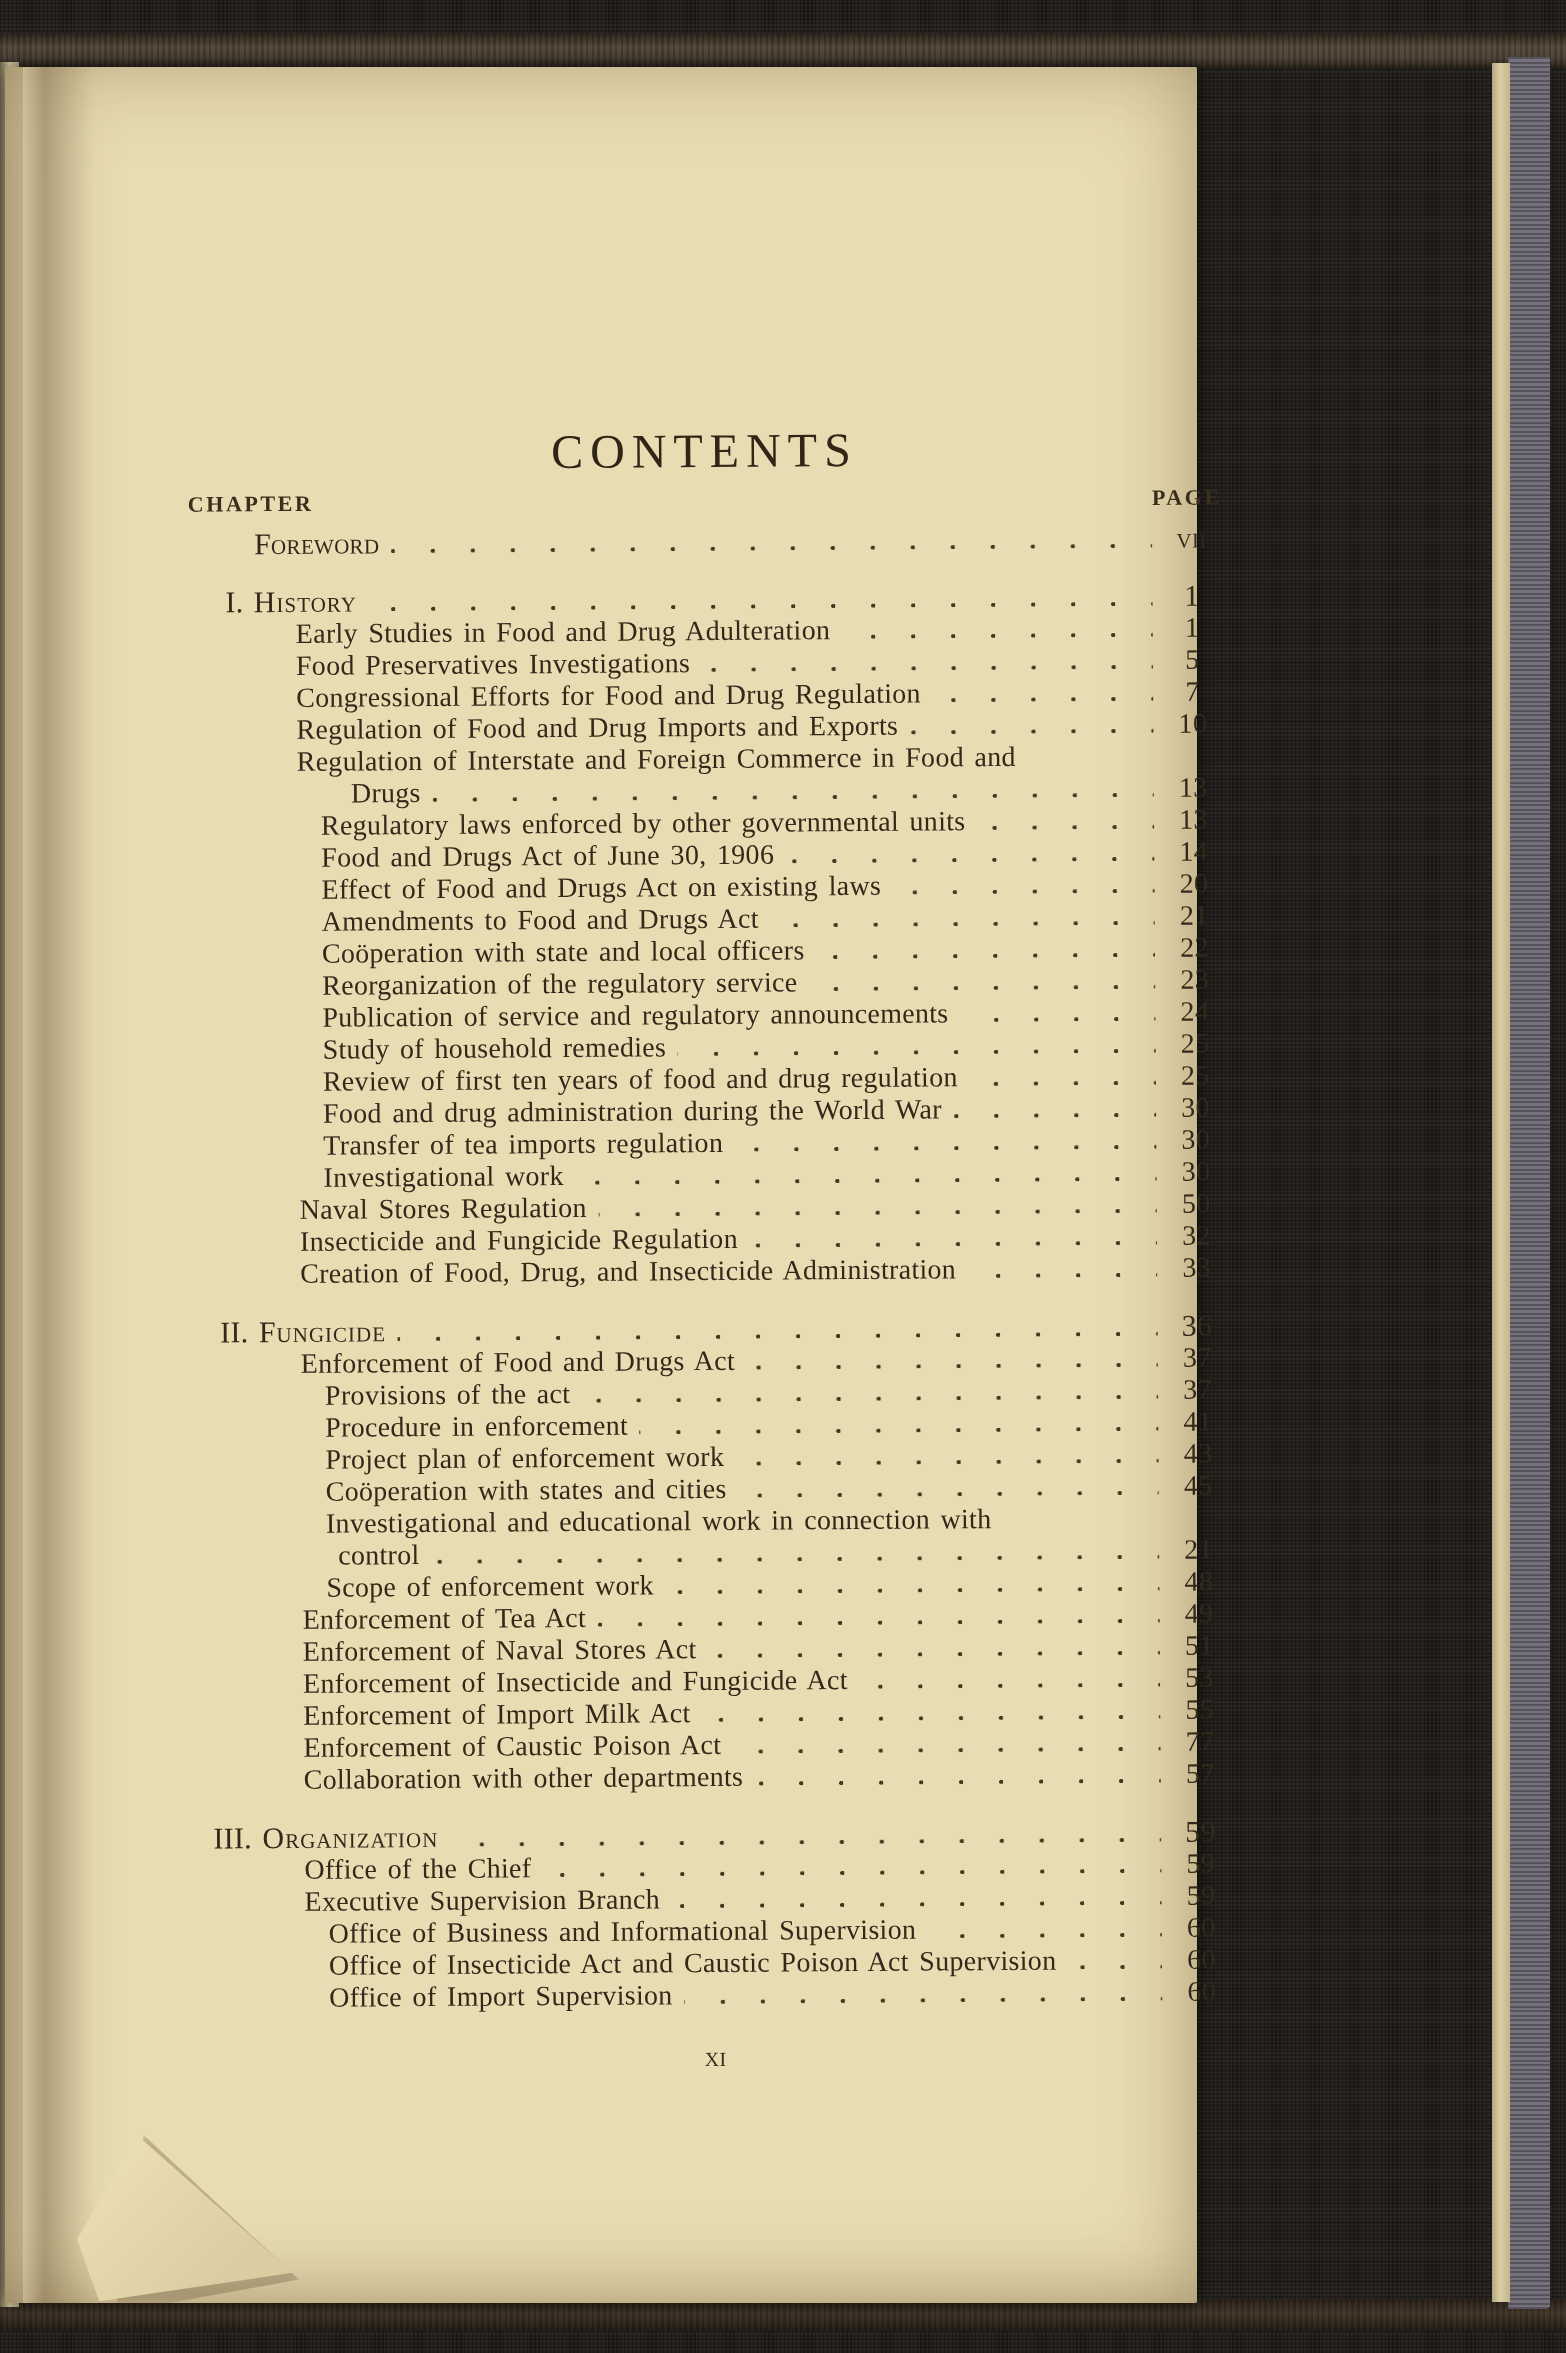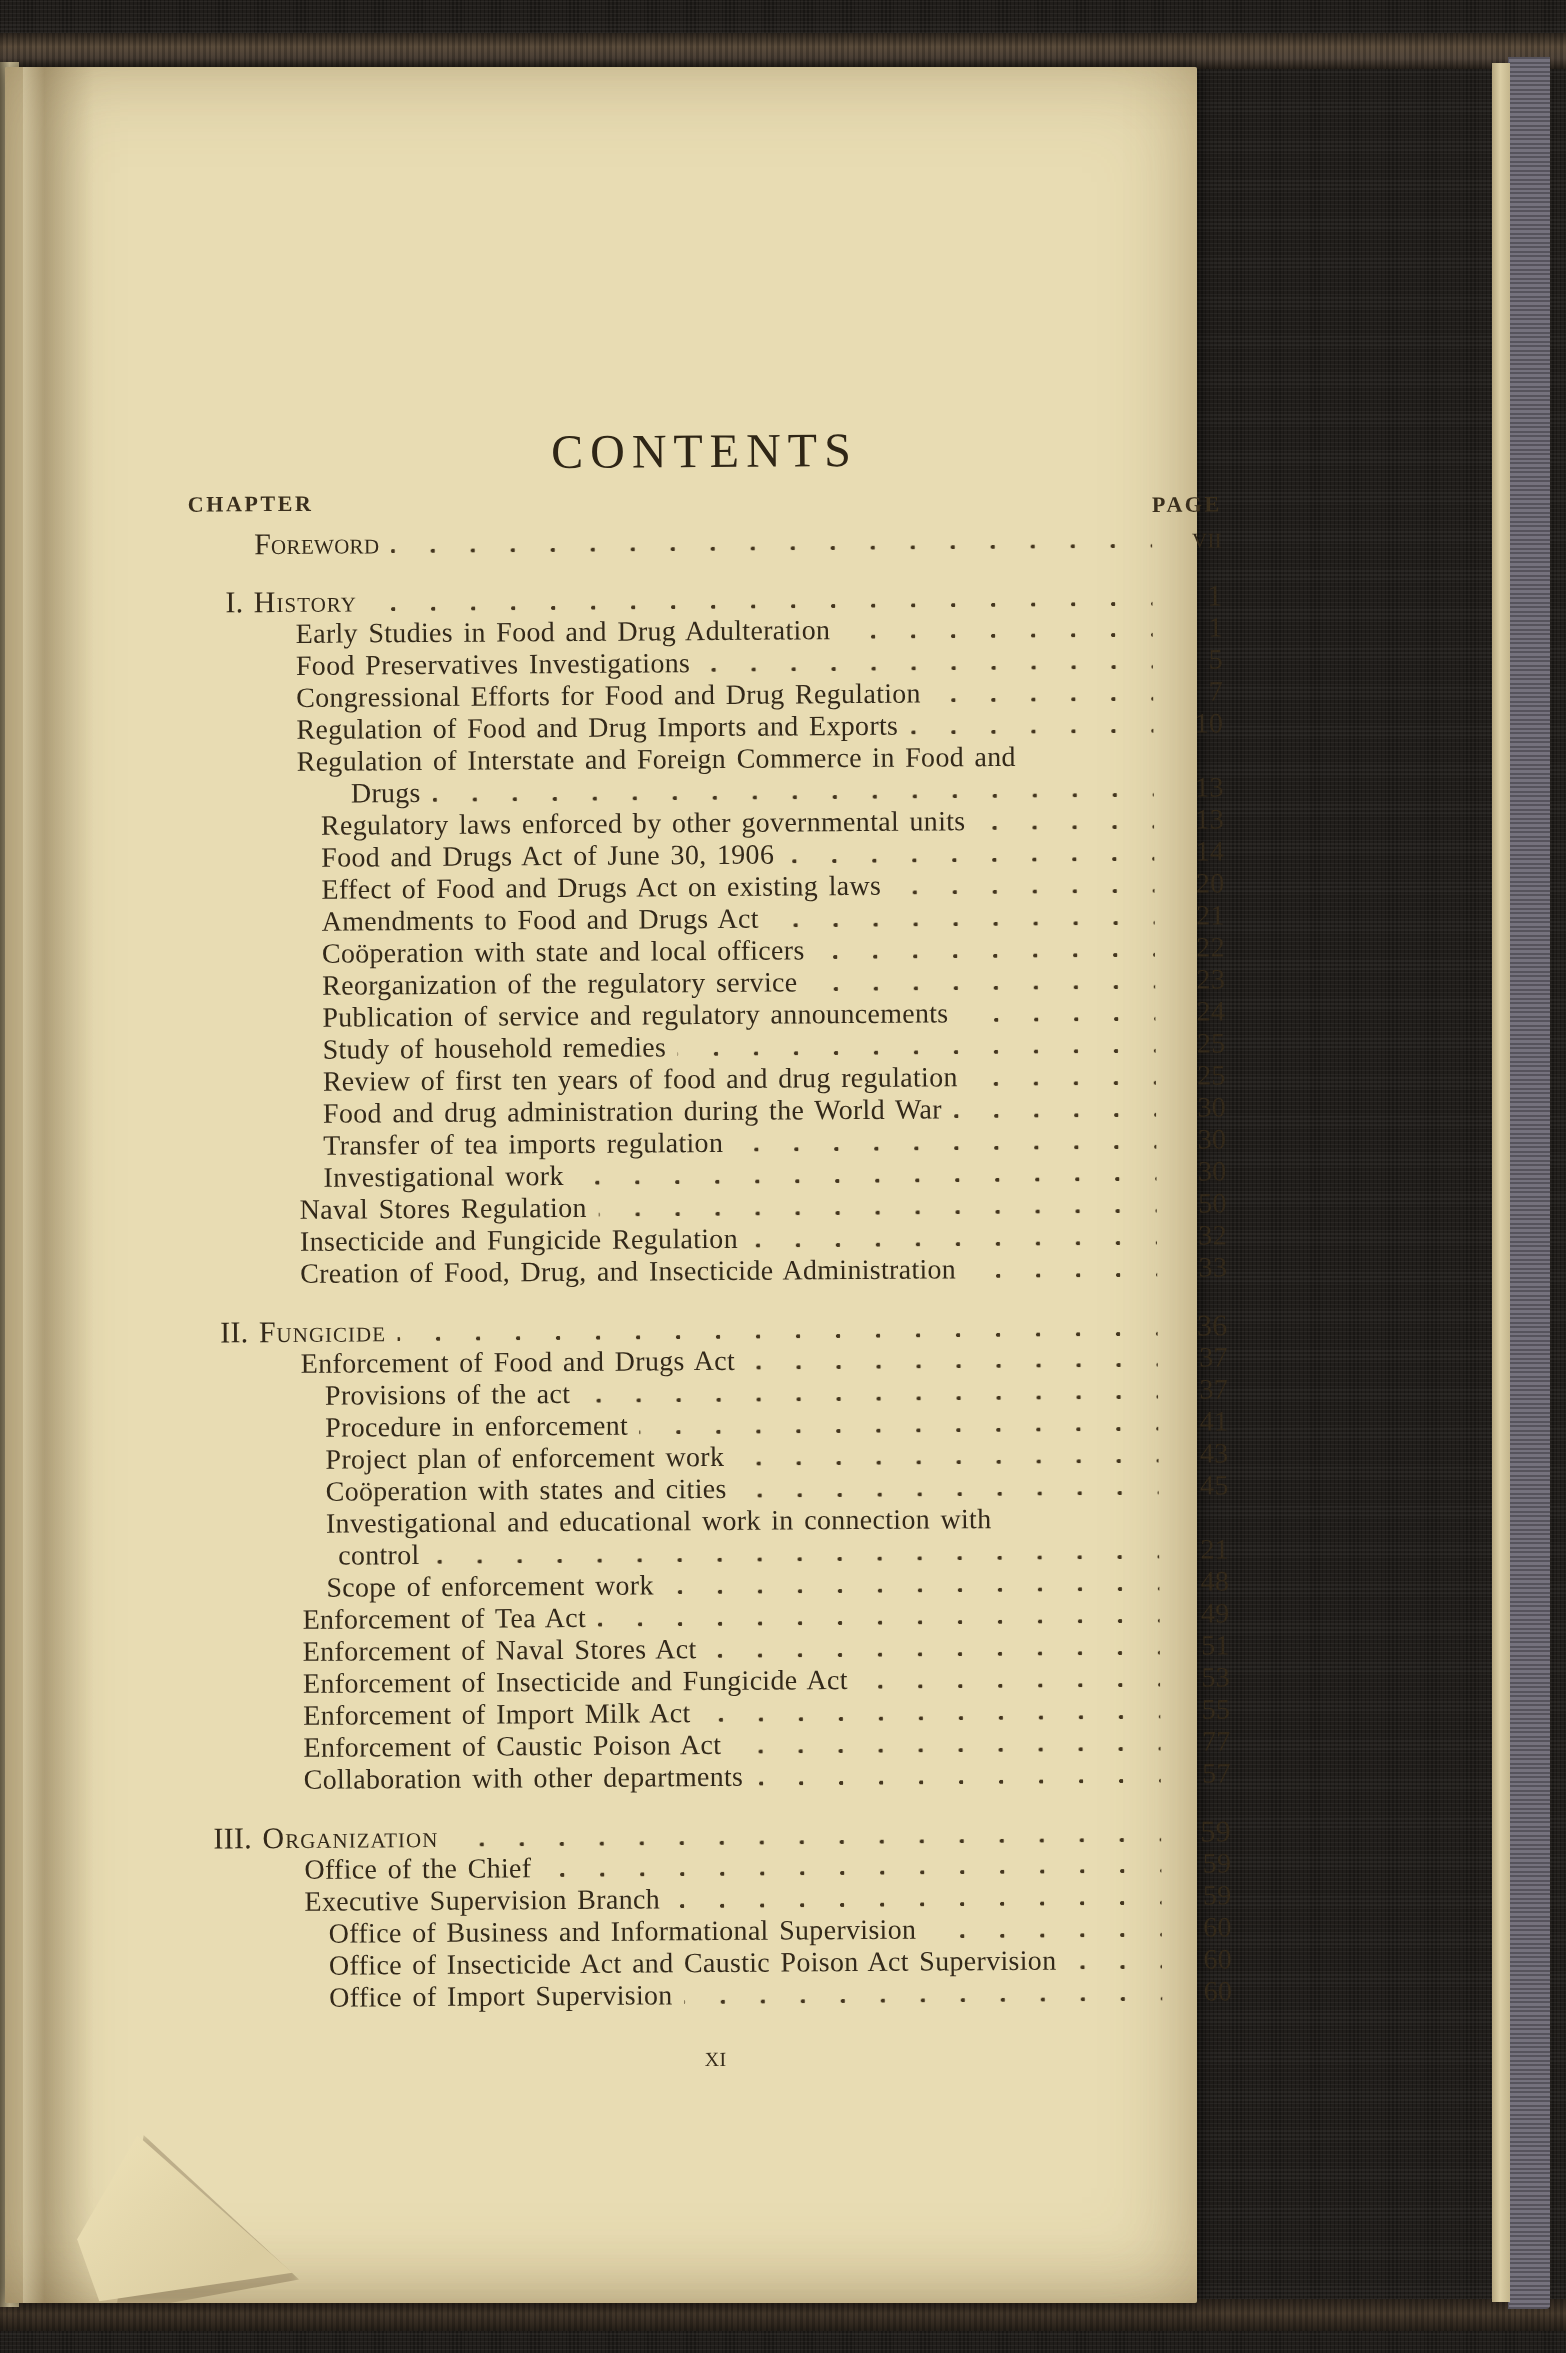--- a/index.html
+++ b/index.html
@@ -51,36 +51,36 @@
     background:linear-gradient(135deg,#eee2b8 0%,#dbcda1 75%);
     filter:drop-shadow(1.3px -1.9px 1.9px rgba(95,75,45,.35));}
   
   .content{position:absolute;left:188px;top:357px;width:1034px;
     transform:rotate(-0.4deg);transform-origin:50% 50%;
     word-spacing:3.2px;letter-spacing:0.3px;}
   h1.book-title{margin:0 0 10.3px 0;font-weight:normal;font-size:48px;line-height:54px;
     text-align:center;letter-spacing:7px;color:#2f2616;}
   .labels-row{display:flex;justify-content:space-between;align-items:flex-start;height:37px;}
   .lbl{font-size:22px;font-weight:bold;letter-spacing:2.6px;color:#3a2f1d;}
-  .lbl-page{margin-top:7px;}
+  .lbl-page{margin-top:0;}
   .row{display:flex;align-items:baseline;height:32px;line-height:32px;font-size:28px;white-space:nowrap;}
   .row .txt{flex:0 0 auto;}
   .sc{font-variant:small-caps;}
   .chapter{font-size:30px;margin-top:26px;}
   .chapter .txt{letter-spacing:1px;}
   .numeral{flex:0 0 55px;text-align:right;margin-right:10.3px;}
   .foreword{padding-left:66px;font-size:30px;}
   .lvl1{padding-left:107px;}
   .lvl2{padding-left:131px;}
   .wrap1{padding-left:161px;}
   .wrap2{padding-left:143px;}
   .leader{flex:1 1 auto;height:5.8px;margin:0 9px 0 11.6px;align-self:baseline;
     background-image:radial-gradient(circle at 3.2px 2.9px,#44361f 1.9px,rgba(0,0,0,0) 2.4px);
     background-size:40px 5.8px;background-repeat:repeat-x;background-position:right 2.6px top 0;}
-  .pg{flex:0 0 61px;text-align:right;}
+  .pg{flex:0 0 61px;text-align:center;}
   .folio{margin-top:30px;text-align:center;font-size:28px;color:#382d1c;}
 </style>
 </head>
 <body>
 
 <div class="scene">
   <div class="edge-top"></div>
   <div class="edge-bottom"></div>
   <div class="edge-right"></div>
   <div class="stack-right"></div>

